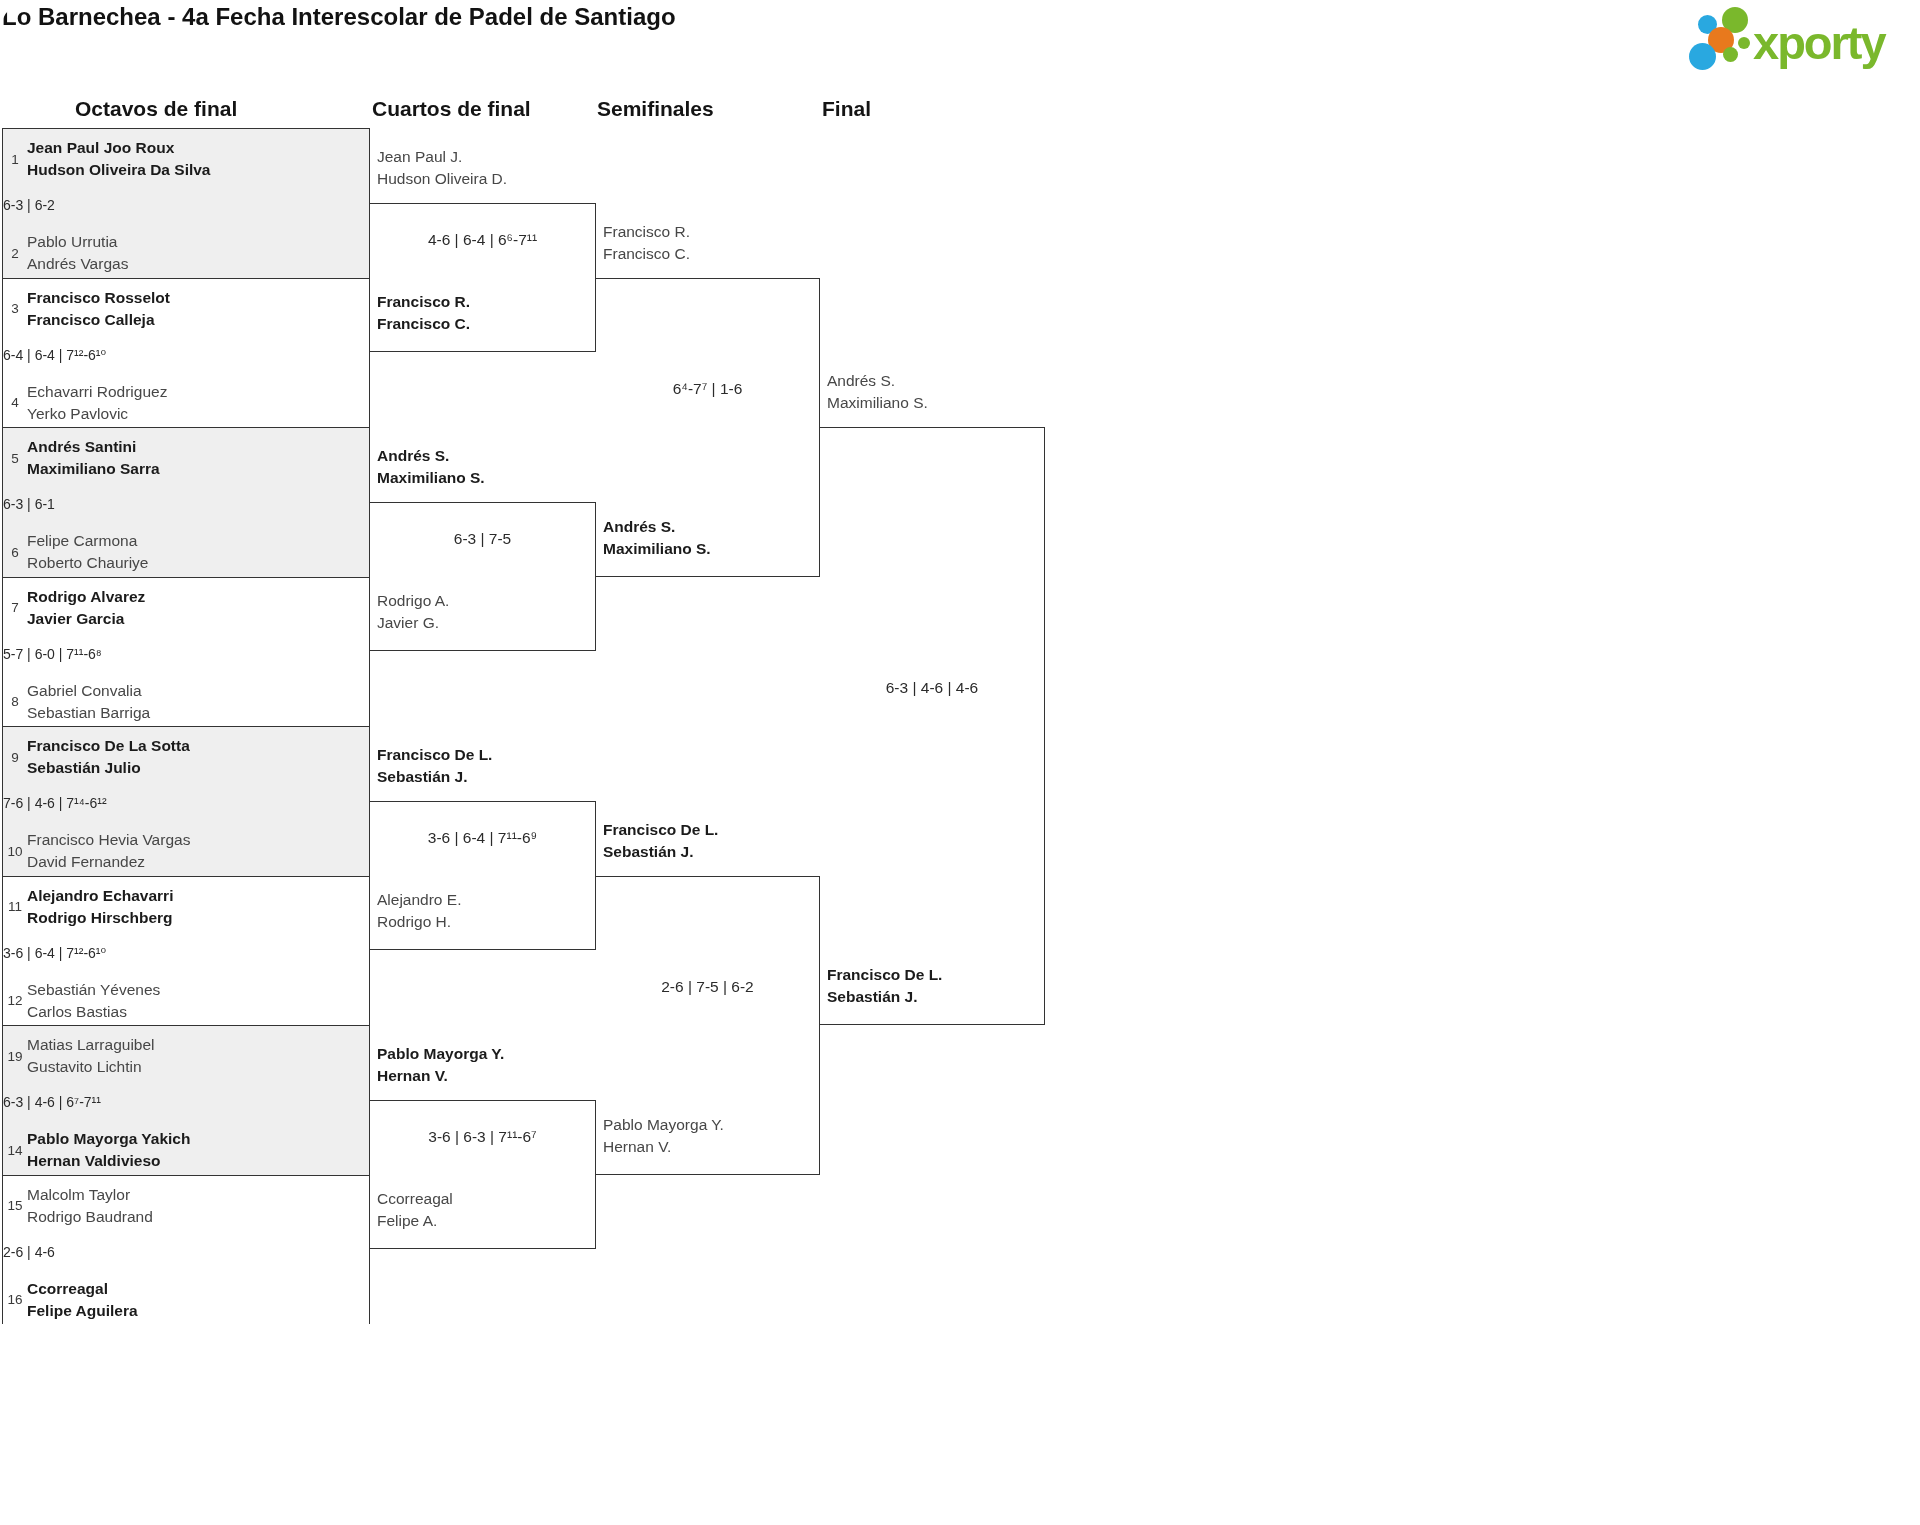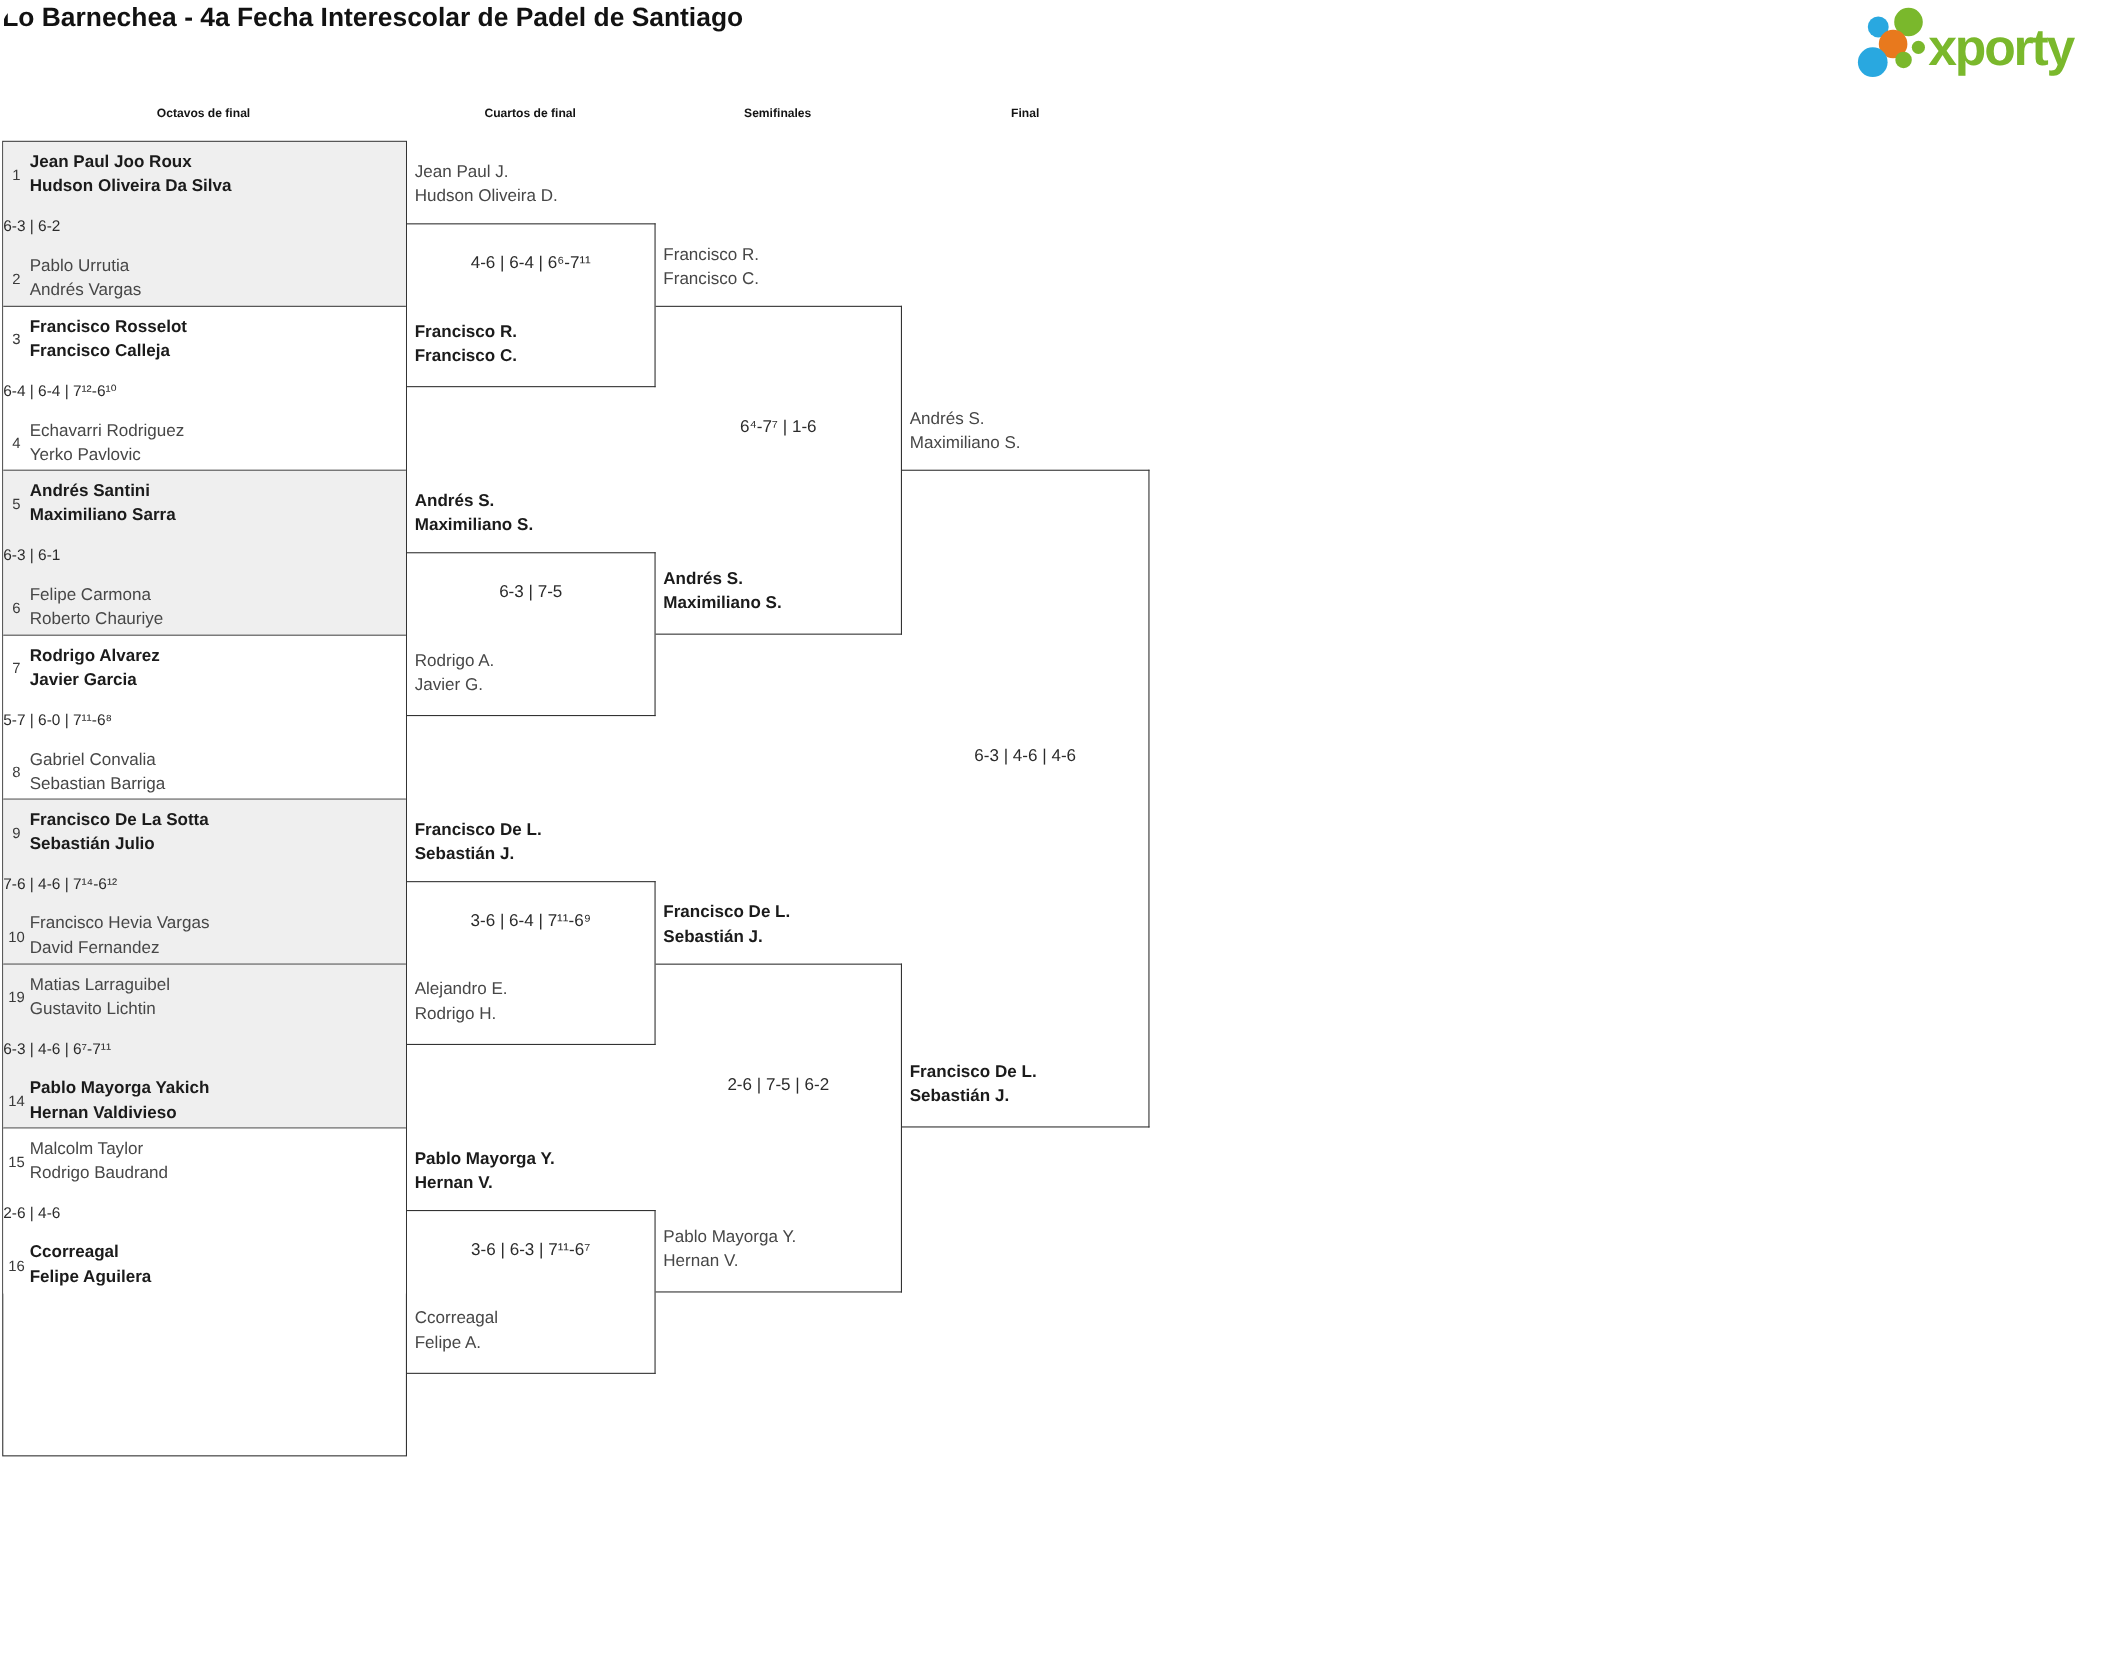--- a/index.html
+++ b/index.html
@@ -1,21 +1,21 @@
 <!DOCTYPE html>
 <html style="--green: #7ab82c; --blue: #29a8e0; --orange: #e8791d;"><head>
 <meta charset="utf-8">
 <style>
   html,body{margin:0;padding:0;background:#ffffff;width:1920px;height:1525px;
     font-family:"Liberation Sans","DejaVu Sans",sans-serif;color:#1b1b1b;}
   .page{position:relative;width:1920px;height:1525px;overflow:hidden;border-radius:32px;}
 
   
   .title{position:absolute;left:2px;top:2px;font-size:24px;font-weight:700;line-height:29px;color:#121212;}
-  .col-h{position:absolute;top:97px;width:220px;text-align:center;font-size:11px;font-weight:600;color:#141414;}
+  .col-h{position:absolute;top:97px;width:220px;font-size:21px;font-weight:600;color:#141414;}
 
   
   .logo{position:absolute;left:1685px;top:5px;width:235px;height:72px;}
   .dot{position:absolute;border-radius:50%;}
   .c-green{background:var(--green,#7ab82c);}
   .c-blue{background:var(--blue,#29a8e0);}
   .c-orange{background:var(--orange,#e8791d);}
   .logo-text{position:absolute;left:68px;top:10px;font-size:47px;font-weight:700;
     letter-spacing:-2px;color:var(--green,#7ab82c);text-align:right;}
 
@@ -157,20 +157,37 @@
       <div class="o-score">7-6 | 4-6 | 7¹⁴-6¹²</div>
       <div class="o-team o-t2">
         <div class="o-seed">10</div>
         <div class="o-names lose">
           <div>Francisco Hevia Vargas</div>
             <div>David Fernandez</div>
         </div>
       </div>
     </div>
 
+    <div class="o-match bg-w">
+      <div class="o-team o-t1">
+        <div class="o-seed">11</div>
+        <div class="o-names win">
+          <div>Alejandro Echavarri</div>
+            <div>Rodrigo Hirschberg</div>
+        </div>
+      </div>
+      <div class="o-score">3-6 | 6-4 | 7¹²-6¹⁰</div>
+      <div class="o-team o-t2">
+        <div class="o-seed">12</div>
+        <div class="o-names lose">
+          <div>Sebastián Yévenes</div>
+            <div>Carlos Bastias</div>
+        </div>
+      </div>
+    </div>
 
     <div class="o-match bg-g">
       <div class="o-team o-t1">
         <div class="o-seed">19</div>
         <div class="o-names lose">
           <div>Matias Larraguibel</div>
             <div>Gustavito Lichtin</div>
         </div>
       </div>
       <div class="o-score">6-3 | 4-6 | 6⁷-7¹¹</div>

